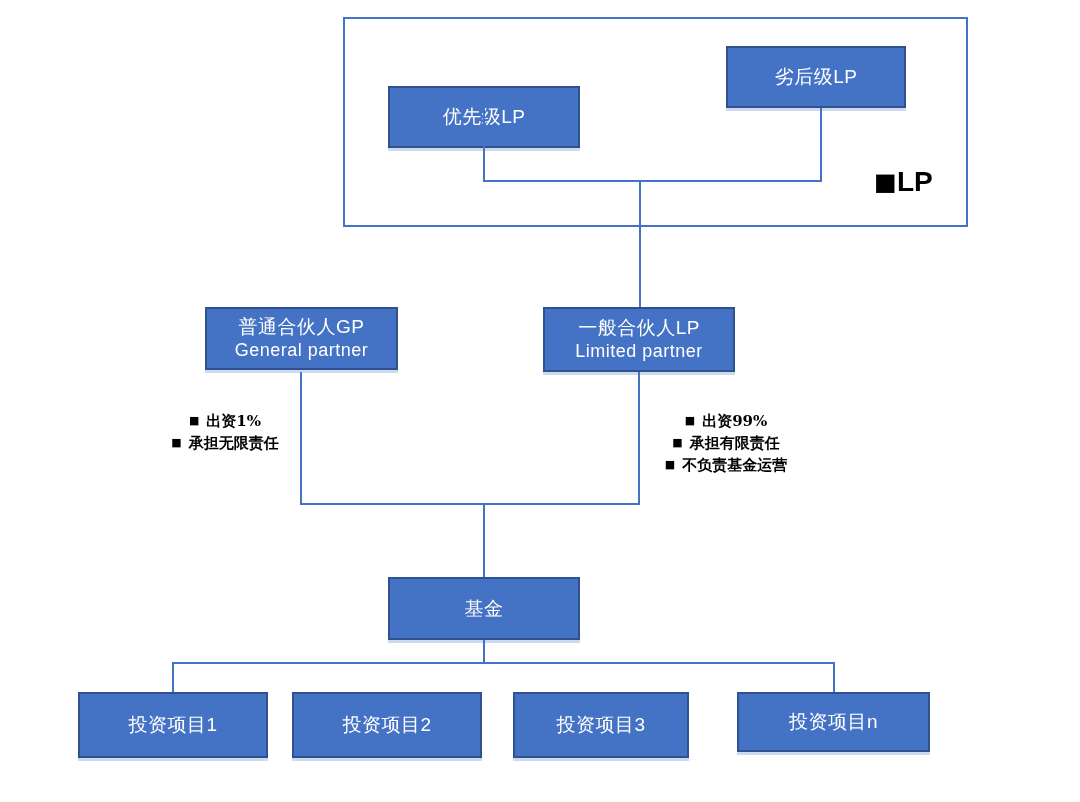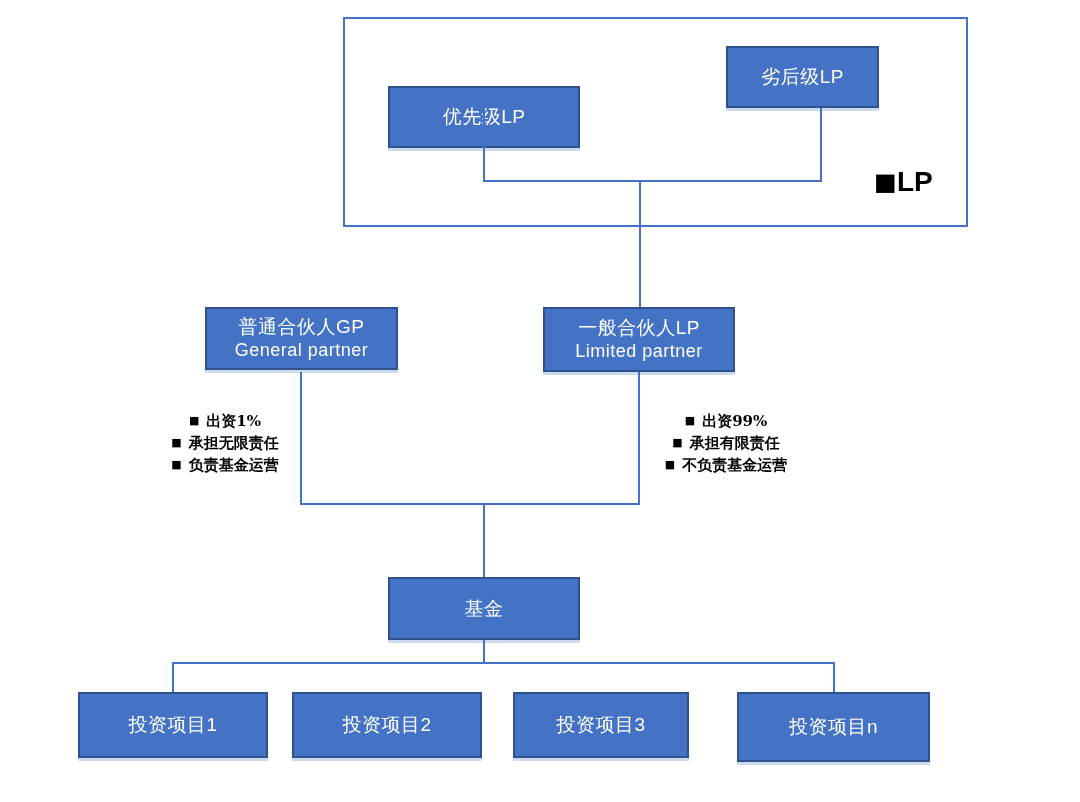--- a/index.html
+++ b/index.html
@@ -61,42 +61,41 @@
 
   <div class="lp-container"></div>
   <div class="legend">
     <span class="sq">■</span>
       <span class="txt">LP</span>
   </div>
 
   <div class="node" style="left:388px;top:46px;width:192px;height:62px;margin-top:40px;">
     <span class="l1">优先级LP</span>
   </div>
-  <div class="node" style="left:726px;top:46px;width:153px;height:62px;">
+  <div class="node" style="left:726px;top:46px;width:180px;height:62px;">
     <span class="l1">劣后级LP</span>
   </div>
 
   <div class="line v" style="left:483px;top:108px;height:74px;"></div>
   <div class="line v" style="left:820px;top:108px;height:74px;"></div>
   <div class="line h" style="left:483px;top:180px;width:339px;"></div>
   <div class="line v" style="left:639px;top:182px;height:125px;"></div>
 
   <div class="node" style="left:205px;top:307px;width:193px;height:63px;">
     <span class="l1">普通合伙人GP</span>
     <span class="l2">General partner</span>
   </div>
   <div class="node" style="left:543px;top:307px;width:192px;height:65px;">
     <span class="l1">一般合伙人LP</span>
     <span class="l2">Limited partner</span>
   </div>
 
   <div class="terms t-left">
     <div class="row"><span class="bsq">■</span><span>出资1%</span></div>
     <div class="row"><span class="bsq">■</span><span>承担无限责任</span></div>
-    <div class="row"><span class="bsq">■</span><span>负责基金运营</span></div>
   </div>
 
   <div class="terms t-right">
     <div class="row"><span class="bsq">■</span><span>出资99%</span></div>
     <div class="row"><span class="bsq">■</span><span>承担有限责任</span></div>
     <div class="row"><span class="bsq">■</span><span>不负责基金运营</span></div>
   </div>
 
   <div class="line v" style="left:300px;top:372px;height:133px;"></div>
   <div class="line v" style="left:638px;top:372px;height:133px;"></div>
@@ -114,17 +113,17 @@
 
   <div class="node" style="left:78px;top:692px;width:190px;height:66px;">
     <span class="l1">投资项目1</span>
   </div>
   <div class="node" style="left:292px;top:692px;width:190px;height:66px;">
     <span class="l1">投资项目2</span>
   </div>
   <div class="node" style="left:513px;top:692px;width:176px;height:66px;">
     <span class="l1">投资项目3</span>
   </div>
-  <div class="node" style="left:737px;top:692px;width:193px;height:70px;">
+  <div class="node" style="left:737px;top:692px;width:193px;height:60px;">
     <span class="l1">投资项目n</span>
   </div>
 
 </div>
 
 </body></html>

